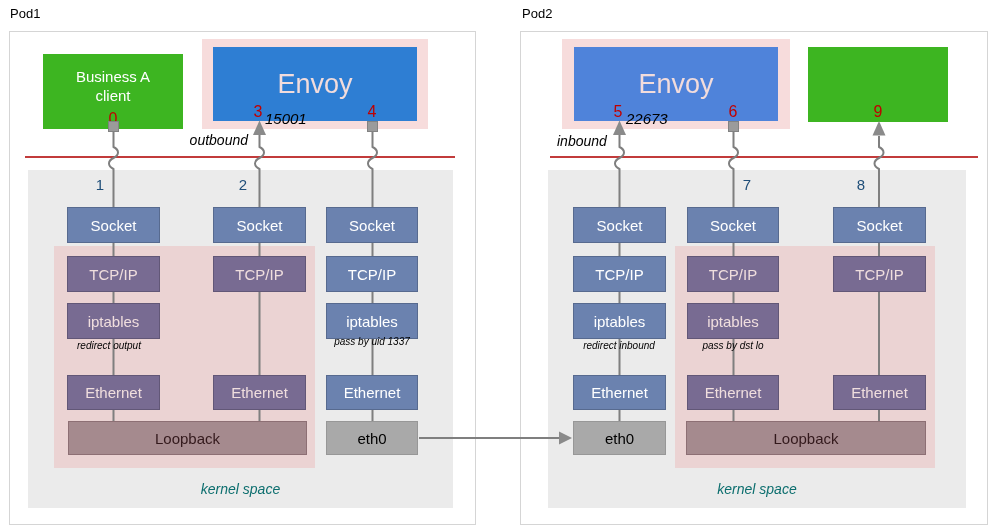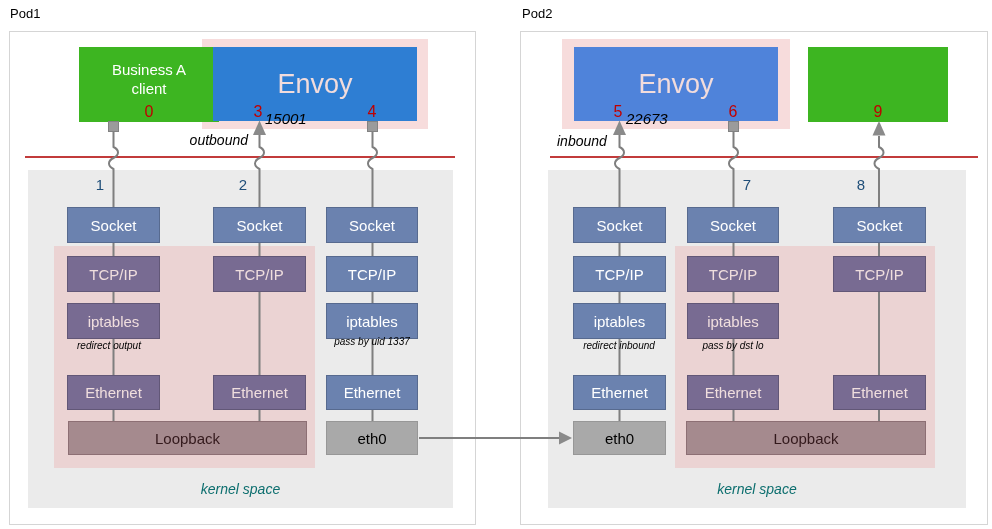--- a/index.html
+++ b/index.html
@@ -71,21 +71,21 @@
     <rect x="728.5" y="121.5" width="10" height="10"></rect>
   </g>
   <g style="fill:#8a8a8a;stroke:none;">
     <polygon points="259.5,120.5 253,135 266,135"></polygon>
     <polygon points="619.5,120.5 613,135 626,135"></polygon>
     <polygon points="879,121 872.5,135.5 885.5,135.5"></polygon>
     <polygon points="572,438 559,431.5 559,444.5"></polygon>
   </g>
 </svg>
 
-<div class="bigbox green" style="left:43px;top:47px;width:140px;height:75px;margin-left:36px;">
+<div class="bigbox green" style="left:43px;top:54px;width:140px;height:75px;">
   <div style="transform:translateY(-6px);">
     <div>Business A</div>
     <div>client</div>
   </div>
   <div class="greennum">0</div>
 </div>
 
 <div class="bigbox envoy" style="left:213px;top:47px;width:204px;height:74px;background:var(--envoy_blue_1);">
   <div>Envoy</div>
 </div>

